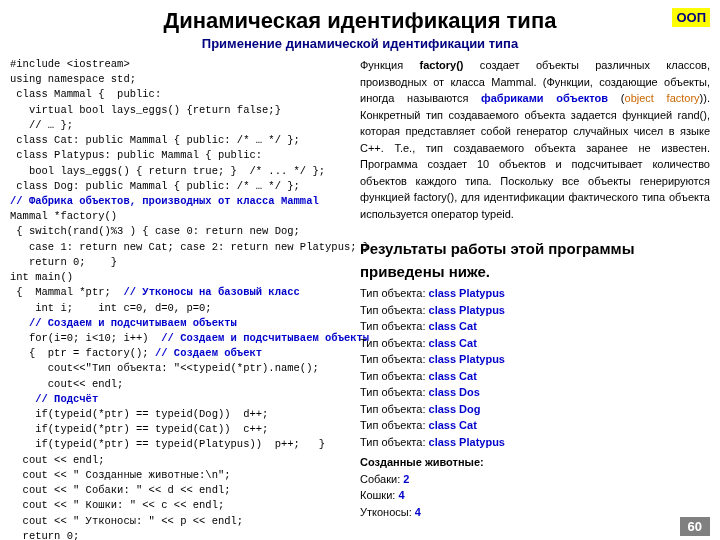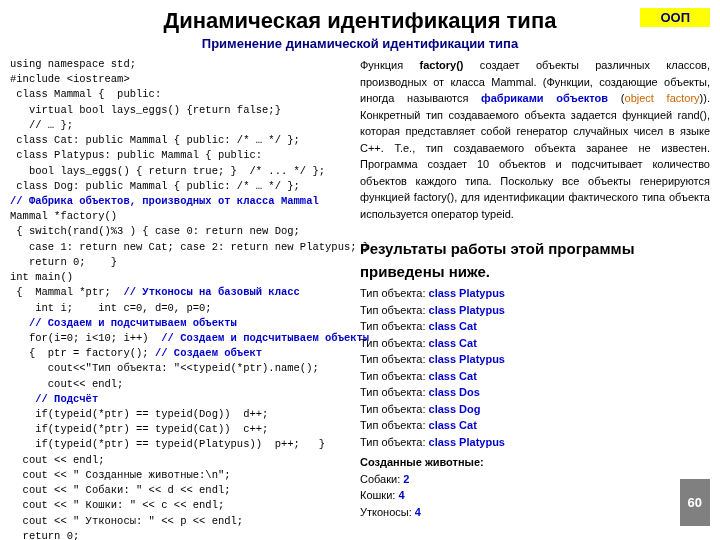--- a/index.html
+++ b/index.html
@@ -36,32 +36,32 @@
     }
 
     .oop-badge {
       position: absolute;
       top: 8px;
       right: 10px;
       background: #ffff00;
       color: #000080;
       font-size: 13px;
       font-weight: bold;
-      padding: 2px 20px;
+      padding: 2px 4px;
     }
 
     .page-number {
       position: absolute;
-      bottom: 14px;
+      bottom: 4px;
       right: 10px;
       background: #808080;
       color: #fff;
       font-size: 13px;
       font-weight: bold;
-      padding: 16px 8px;
+      padding: 2px 8px;
     }
 
     .content-row {
       display: flex;
       gap: 10px;
       height: 460px;
     }
 
     .left-panel {
       width: 340px;
@@ -148,22 +148,22 @@
 <div class="page-container">
 
   <div class="oop-badge">ООП</div>
 
   <h1 class="title">Динамическая идентификация типа</h1>
   <div class="subtitle">Применение динамической идентификации типа</div>
 
   <div class="content-row">
 
     <div class="left-panel">
+      <div class="code-line">#include &lt;iostream&gt;</div>
       <div class="code-line">using namespace std;</div>
-      <div class="code-line">#include &lt;iostream&gt;</div>
       <div class="code-line"> class Mammal {  public:</div>
       <div class="code-line">   virtual bool lays_eggs() {return false;}</div>
       <div class="code-line">   // … };</div>
       <div class="code-line"> class Cat: public Mammal { public: /* … */ };</div>
       <div class="code-line"> class Platypus: public Mammal { public:</div>
       <div class="code-line">   bool lays_eggs() { return true; }  /* ... */ };</div>
       <div class="code-line"> class Dog: public Mammal { public: /* … */ };</div>
       <div class="code-line blue-bold">// Фабрика объектов, производных от класса Mammal</div>
       <div class="code-line">Mammal *factory()</div>
       <div class="code-line"> { switch(rand()%3 ) { case 0: return new Dog;</div>

